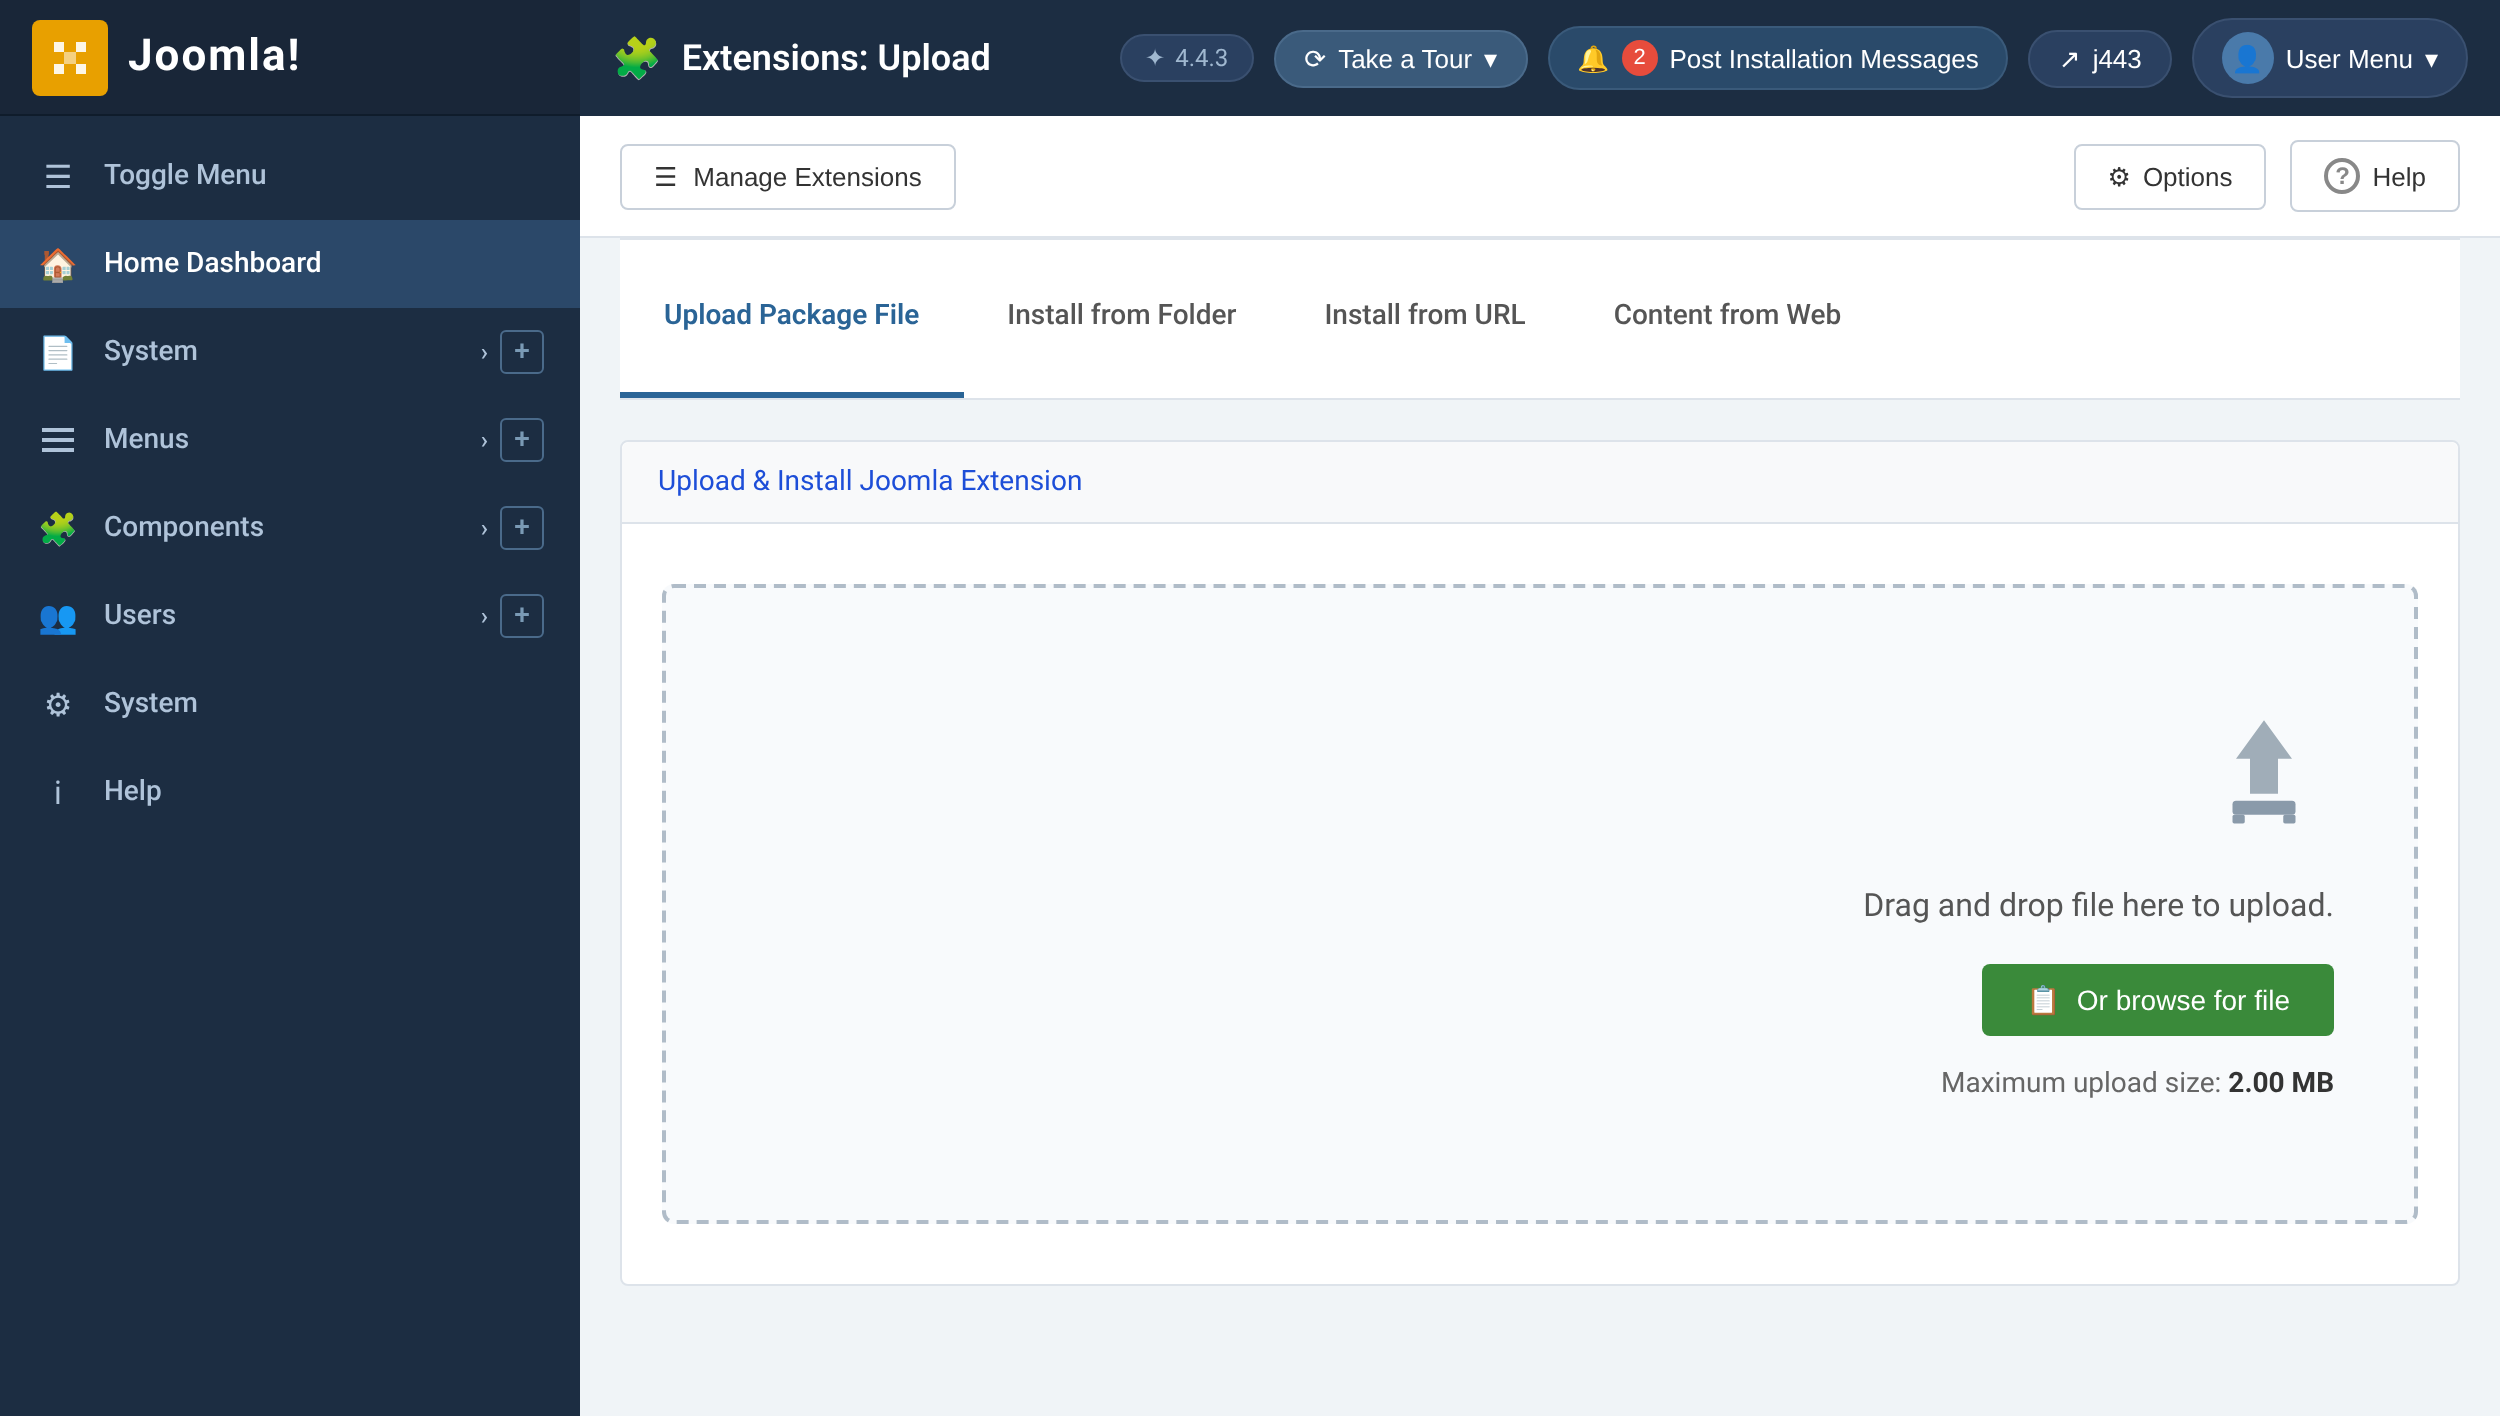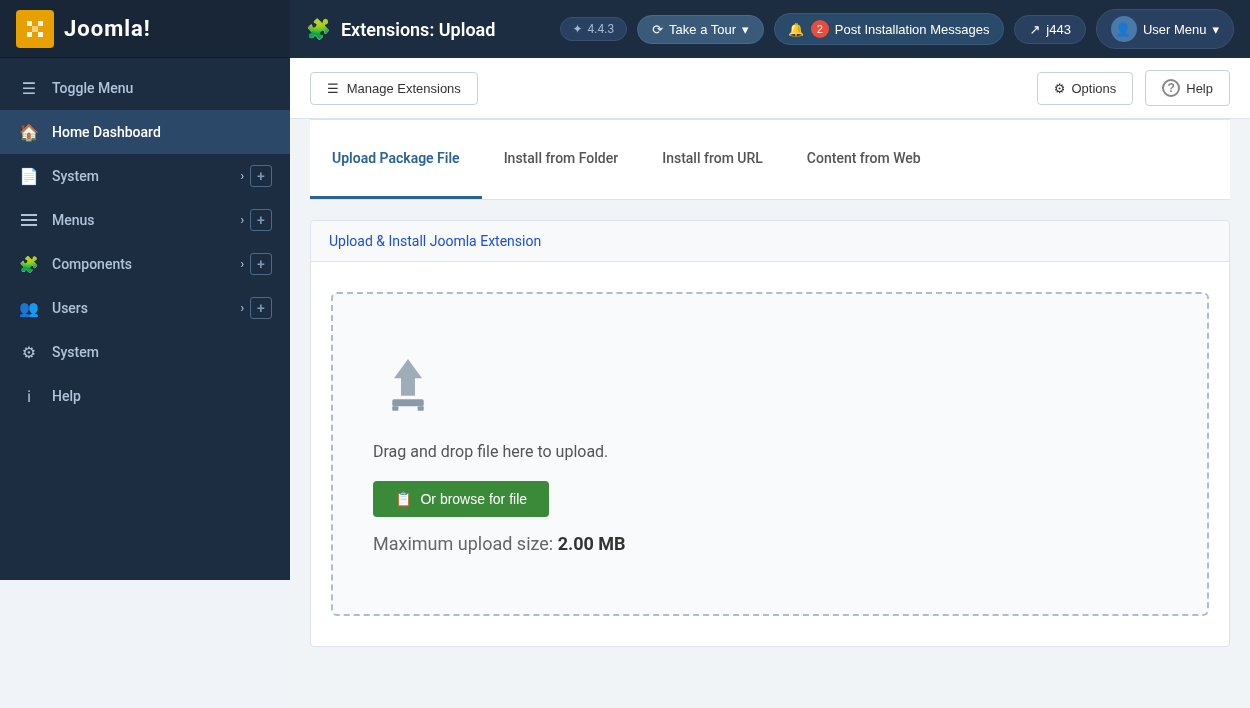--- a/index.html
+++ b/index.html
@@ -6,21 +6,21 @@
     body { font-family: -apple-system, BlinkMacSystemFont, 'Segoe UI', Roboto, sans-serif; background: #f0f4f8; display: flex; height: 708px; overflow: hidden; }
 
     
     .sidebar {
       width: 290px;
       background: #1c2d42;
       color: #fff;
       display: flex;
       flex-direction: column;
       flex-shrink: 0;
-      height: 580px;
+      height: 708px;
     }
     .sidebar-logo {
       background: #192638;
       padding: 10px 16px;
       display: flex;
       align-items: center;
       height: 58px;
       border-bottom: 1px solid #0f1c2b;
     }
     .logo-icon {
@@ -271,21 +271,21 @@
       padding: 30px 20px;
     }
 
     
     .drop-zone {
       border: 2px dashed #b0bcc8;
       border-radius: 6px;
       background: #f8fafc;
       display: flex;
       flex-direction: column;
-      align-items: flex-start;
+      align-items: flex-end;
       justify-content: center;
       padding: 60px 40px;
       min-height: 320px;
     }
     .upload-icon-wrapper {
       margin-bottom: 24px;
       color: #8a9bb0;
     }
     .upload-svg {
       width: 70px;
@@ -304,21 +304,21 @@
       padding: 10px 22px;
       font-size: 14px;
       cursor: pointer;
       display: flex;
       align-items: center;
       gap: 8px;
       font-weight: 500;
     }
     .upload-limit {
       margin-top: 16px;
-      font-size: 18px;
+      font-size: 14px;
       color: #666;
     }
     .upload-limit strong { color: #333; }
   </style>
 </head>
 <body>
 
 <aside class="sidebar">
   <div class="sidebar-logo">
     <div class="logo-icon">

